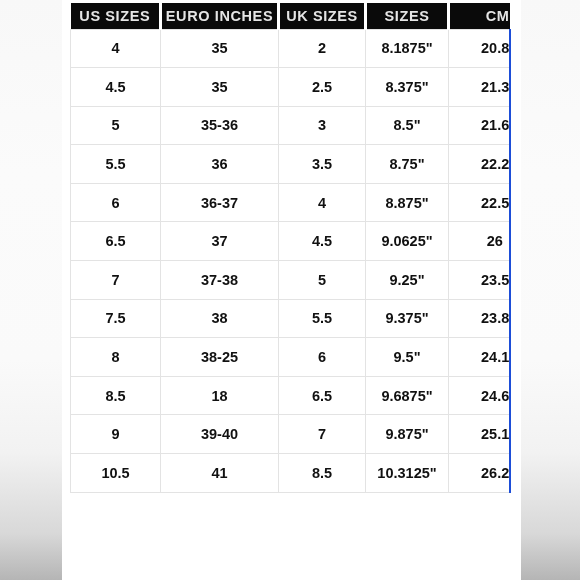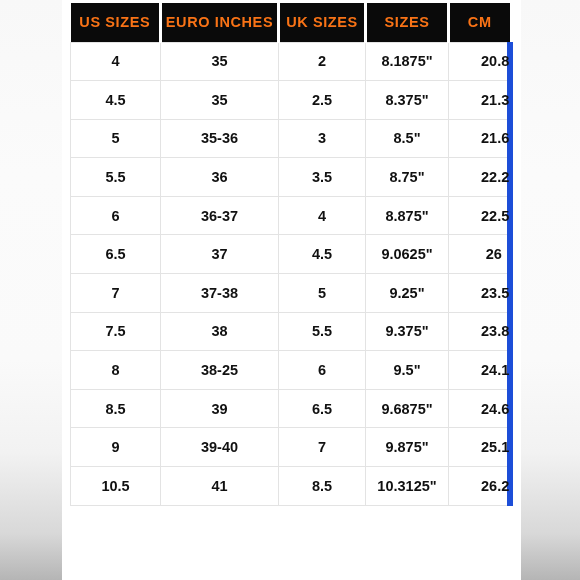--- a/index.html
+++ b/index.html
@@ -37,47 +37,47 @@
     left: 8px;
     top: 3px;
     width: 439px;
     border-collapse: collapse;
     table-layout: fixed;
   }
 
   
   #size-table thead th {
     background: #0a0a0a;
-    color: #f97316;
+    color: #e5e5e5;
     font-size: 14.5px;
     font-weight: bold;
     letter-spacing: 0.6px;
-    height: 39px;
+    height: 26px;
     vertical-align: middle;
     text-align: center;
     border-left: 3px solid #ffffff;
     border-right: 3px solid #ffffff;
     white-space: nowrap;
   }
   #size-table thead th:first-child { border-left: 0; }
-  #size-table thead th:last-child  { border-right: 0; }
+  #size-table thead th:last-child  { border-right: 0; text-align: right; }
 
   
   #size-table tbody td {
     height: 38.6px;
     text-align: center;
     vertical-align: middle;
     font-size: 14.5px;
     font-weight: bold;
     color: #111111;
     border: 1px solid #e3e3e3;
     white-space: nowrap;
   }
   #size-table tbody tr td:first-child { border-left: 1px solid #e3e3e3; }
-  #size-table tbody tr td:last-child  { border-right: 6px solid #1d4ed8; padding-left: 32px; }
+  #size-table tbody tr td:last-child  { border-right: 2px solid #1d4ed8; padding-left: 32px; }
 
   
   .col-us    { width: 90px; }
   .col-euro  { width: 118px; }
   .col-uk    { width: 87px; }
   .col-in    { width: 83px; }
   .col-cm    { width: 61px; }
 </style>
 </head>
 <body>
@@ -161,21 +161,21 @@
           </tr>
           <tr>
             <td>8</td>
             <td>38-25</td>
             <td>6</td>
             <td>9.5"</td>
             <td>24.1</td>
           </tr>
           <tr>
             <td>8.5</td>
-            <td>39</td>
+            <td>18</td>
             <td>6.5</td>
             <td>9.6875"</td>
             <td>24.6</td>
           </tr>
           <tr>
             <td>9</td>
             <td>39-40</td>
             <td>7</td>
             <td>9.875"</td>
             <td>25.1</td>

